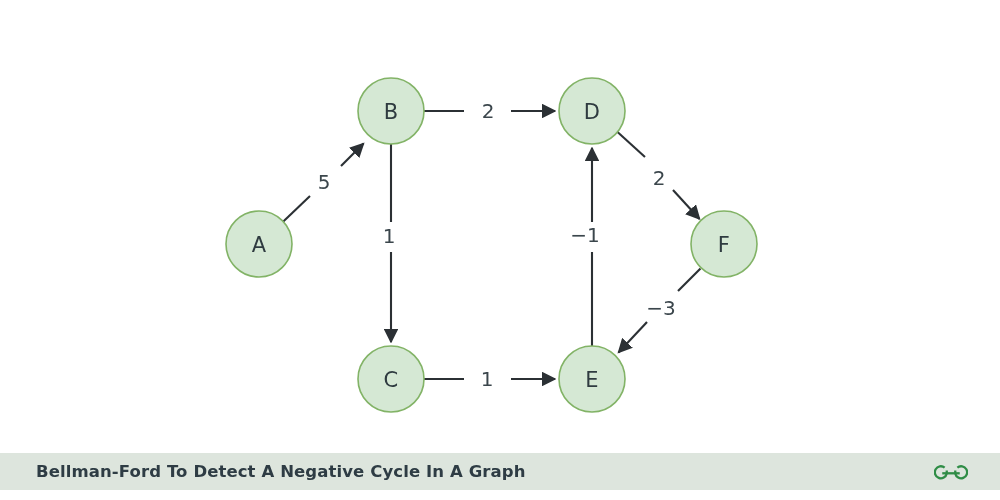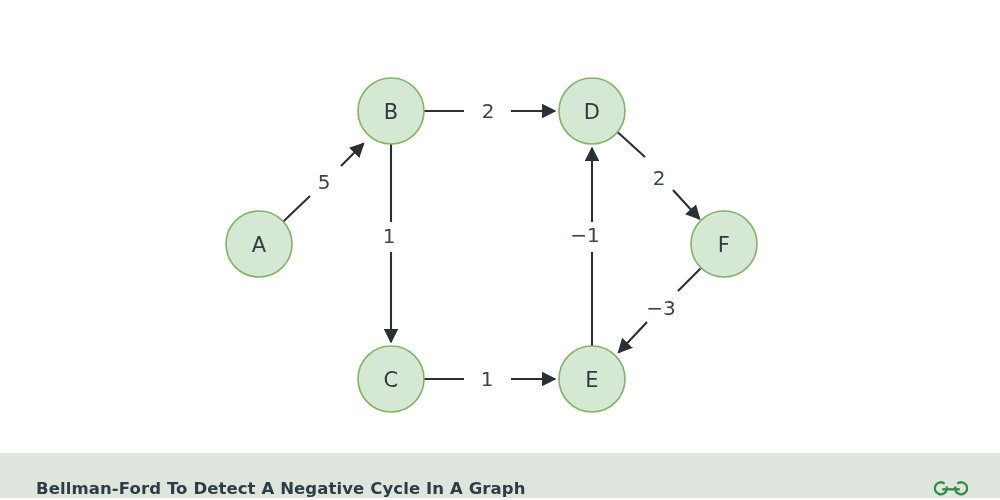--- a/index.html
+++ b/index.html
@@ -50,24 +50,24 @@
     font-size: 20px;
     fill: #3b464c;
     text-anchor: middle;
     dominant-baseline: central;
   }
   #footer-bar {
     position: absolute;
     left: 0;
     top: 453px;
     width: 1000px;
-    height: 45px;
+    height: 37px;
     background: #dde5dd;
     display: flex;
-    align-items: flex-end;
+    align-items: center;
     justify-content: space-between;
     box-sizing: border-box;
     padding: 0 32px 0 36px;
   }
   #footer-caption {
     font-family: "DejaVu Sans", sans-serif;
     font-size: 16.5px;
     font-weight: bold;
     color: #2e3c44;
     letter-spacing: 0.1px;

